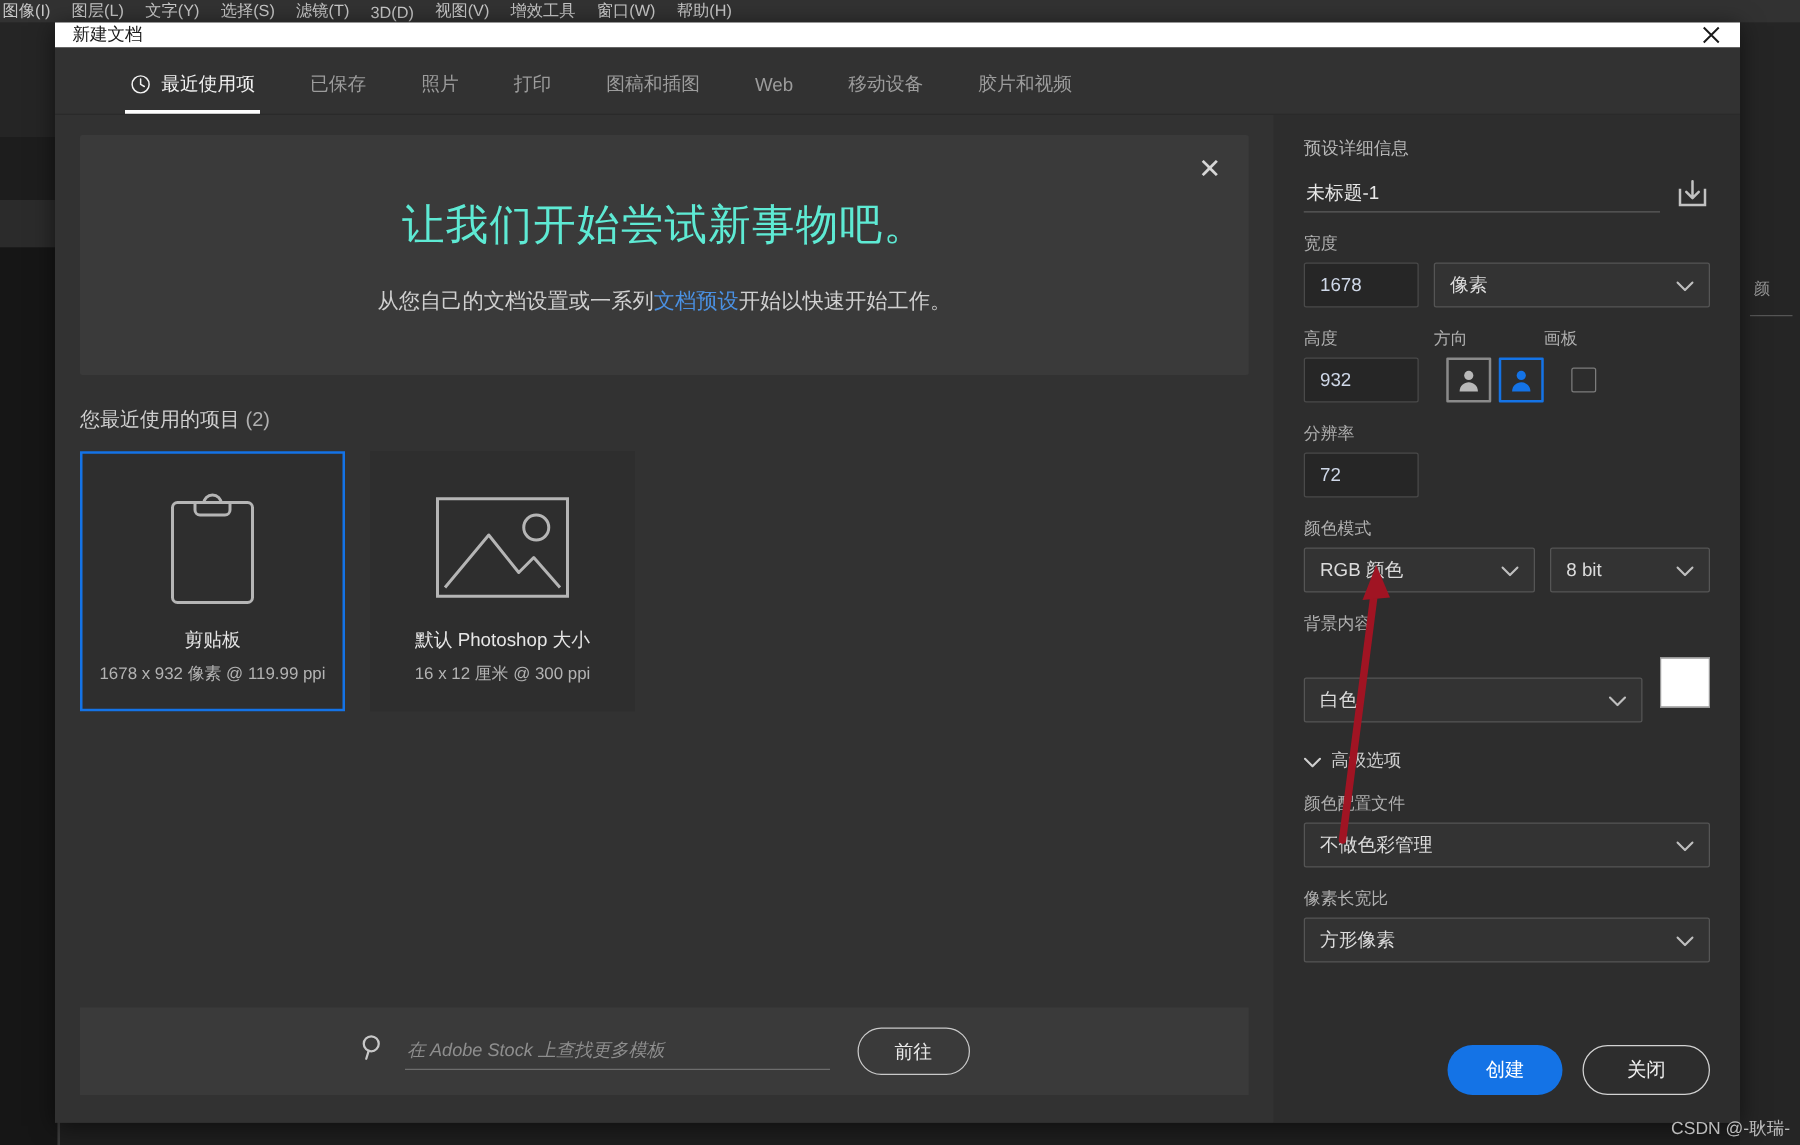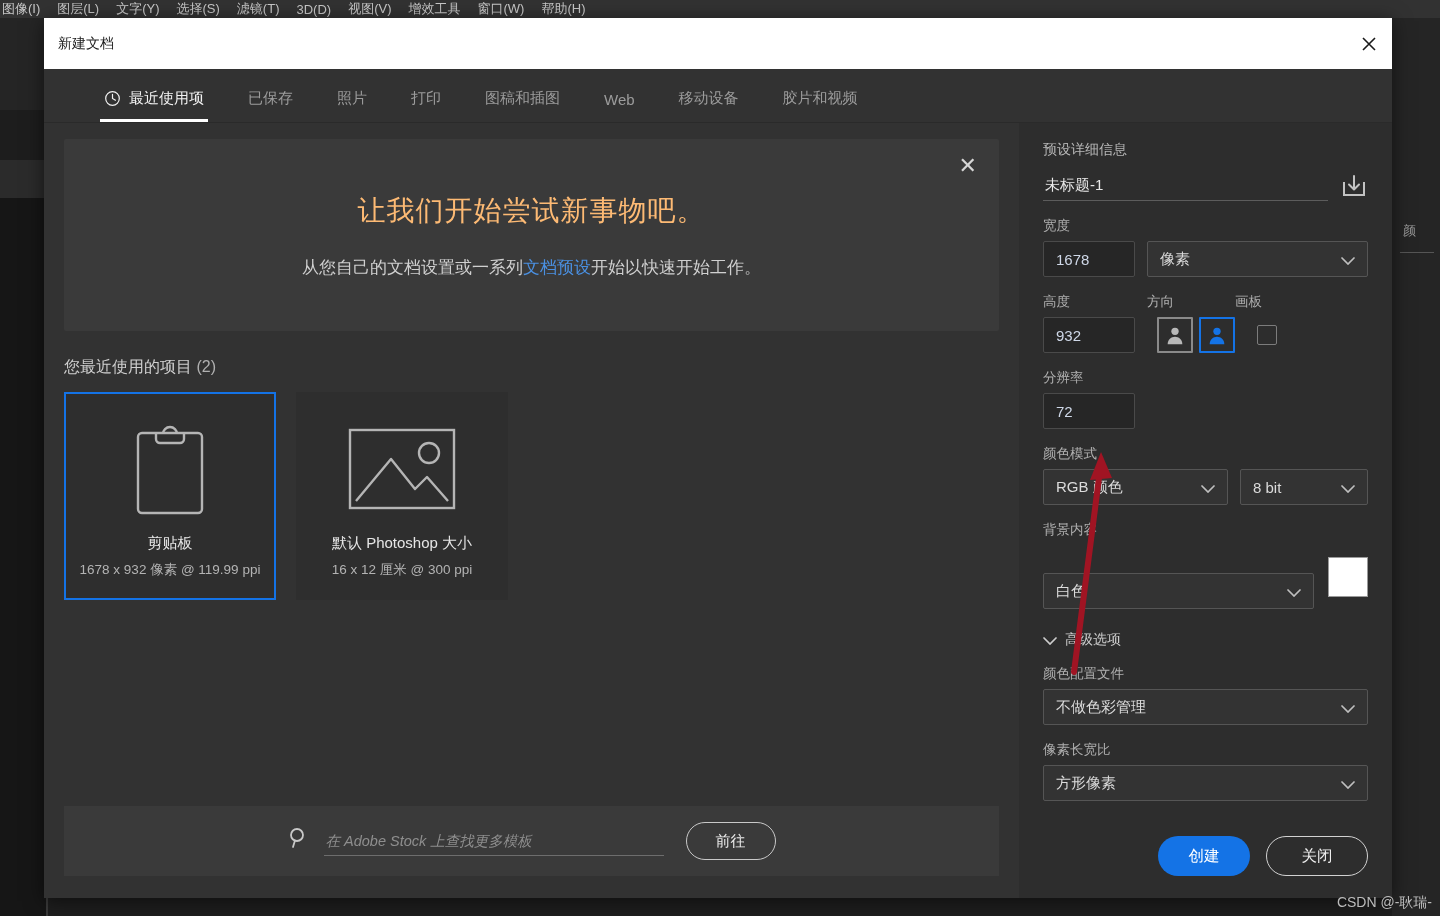--- a/index.html
+++ b/index.html
@@ -38,21 +38,21 @@
   .ps-right-rule { position: absolute; right: 6px; top: 252px; width: 34px; height: 1px; background: #555; }
   .ps-top-canvas { position: absolute; left: 48px; top: 18px; width: 1344px; height: 60px; background: #535353; }
 
   
   #dialog {
     position: absolute; left: 44px; top: 18px; width: 1348px; height: 880px;
     background: #323232; box-shadow: 0 3px 18px rgba(0,0,0,.55);
     display: flex; flex-direction: column;
   }
   .titlebar {
-    height: 51px; background: #ffffff; display: flex; align-items: center;
+    height: 20px; background: #ffffff; display: flex; align-items: center;
     justify-content: space-between; padding: 0 0 0 14px; flex: none;
   }
   .titlebar-text { font-size: 14px; color: #1a1a1a; }
   .titlebar-close {
     width: 46px; height: 36px; display: flex; align-items: center; justify-content: center;
     cursor: pointer;
   }
   .titlebar-close svg { width: 16px; height: 16px; }
 
   .tabbar {
@@ -78,21 +78,21 @@
     display: flex; flex-direction: column; min-height: 0; position: relative;
   }
   .banner {
     position: relative; background: #3a3a3a; height: 192px; border-radius: 2px;
     display: flex; flex-direction: column; align-items: center; justify-content: center;
   }
   .banner-close {
     position: absolute; top: 16px; right: 22px; color: #d6d6d6; font-size: 22px;
     cursor: pointer; line-height: 1; font-weight: 300;
   }
-  .banner-title { font-size: 28px; color: #fdba74; letter-spacing: 1px; }
+  .banner-title { font-size: 34px; color: #5eead4; letter-spacing: 1px; }
   .banner-sub { margin-top: 26px; font-size: 17px; color: #d0d0d0; }
   .banner-sub a { color: #4a90e2; text-decoration: none; cursor: pointer; }
 
   .recent-title { margin-top: 26px; font-size: 16px; color: #cfcfcf; }
   .recent-title .count { color: #b0b0b0; }
 
   .cards { margin-top: 14px; display: flex; gap: 20px; }
   .card {
     width: 212px; height: 208px; background: #2e2e2e; border: 2px solid transparent;
     display: flex; flex-direction: column; align-items: center; justify-content: flex-start;

